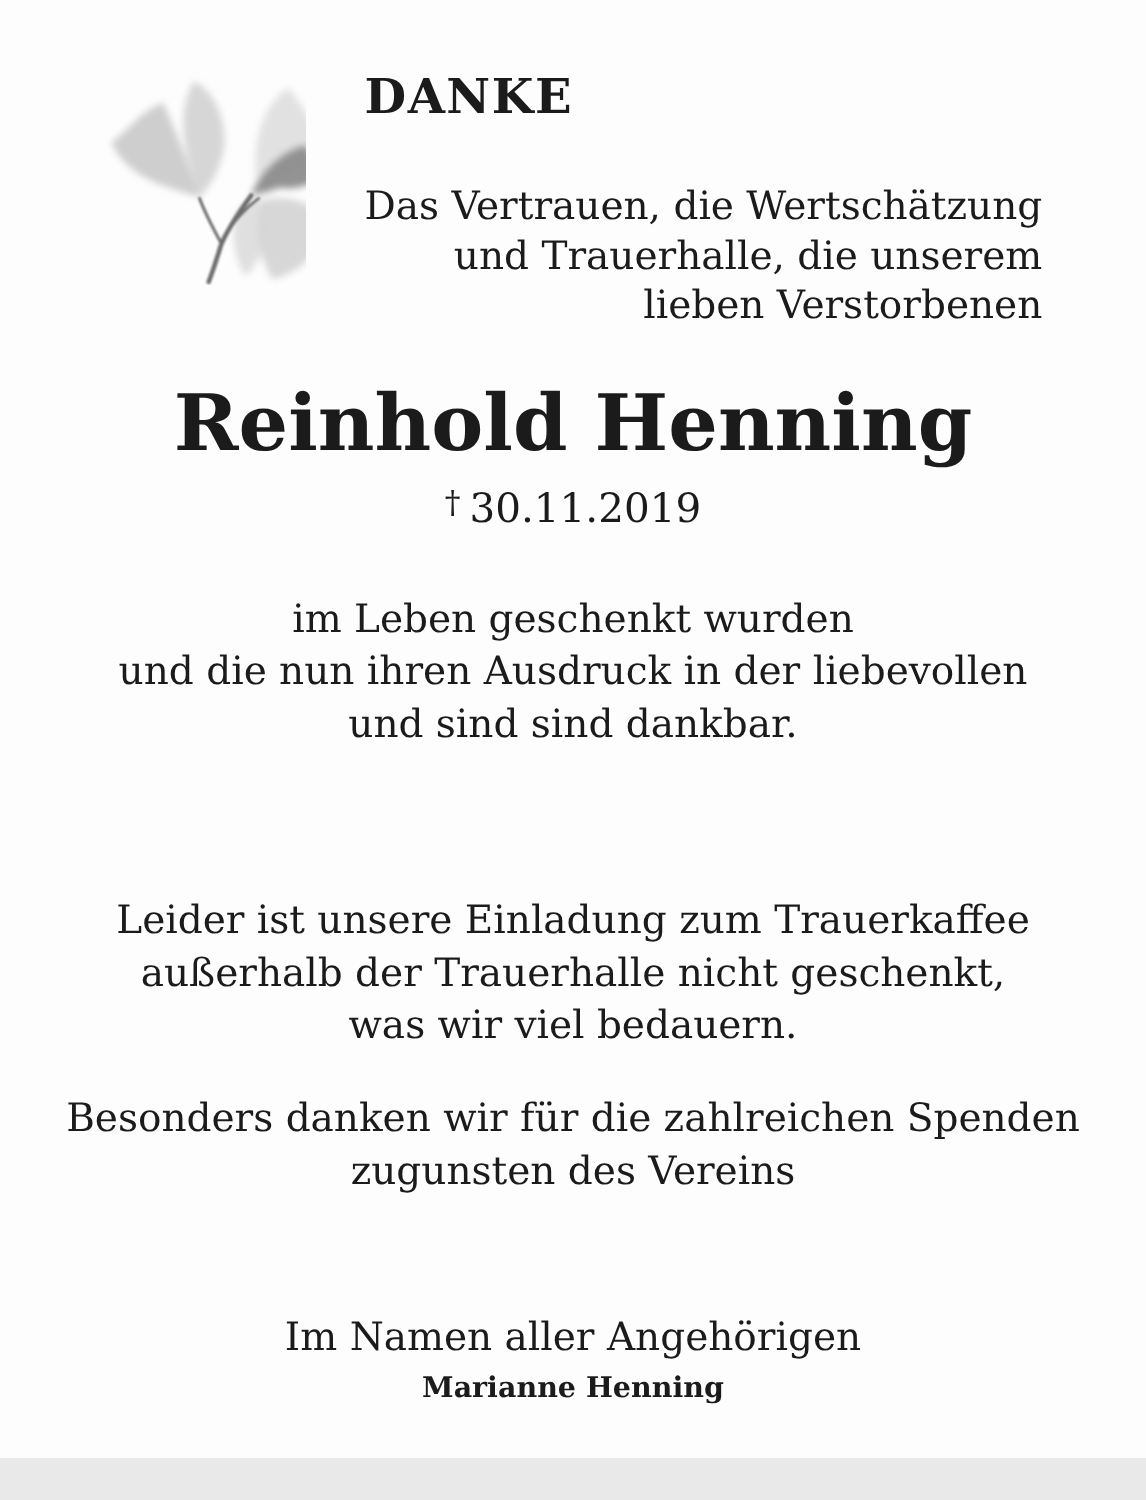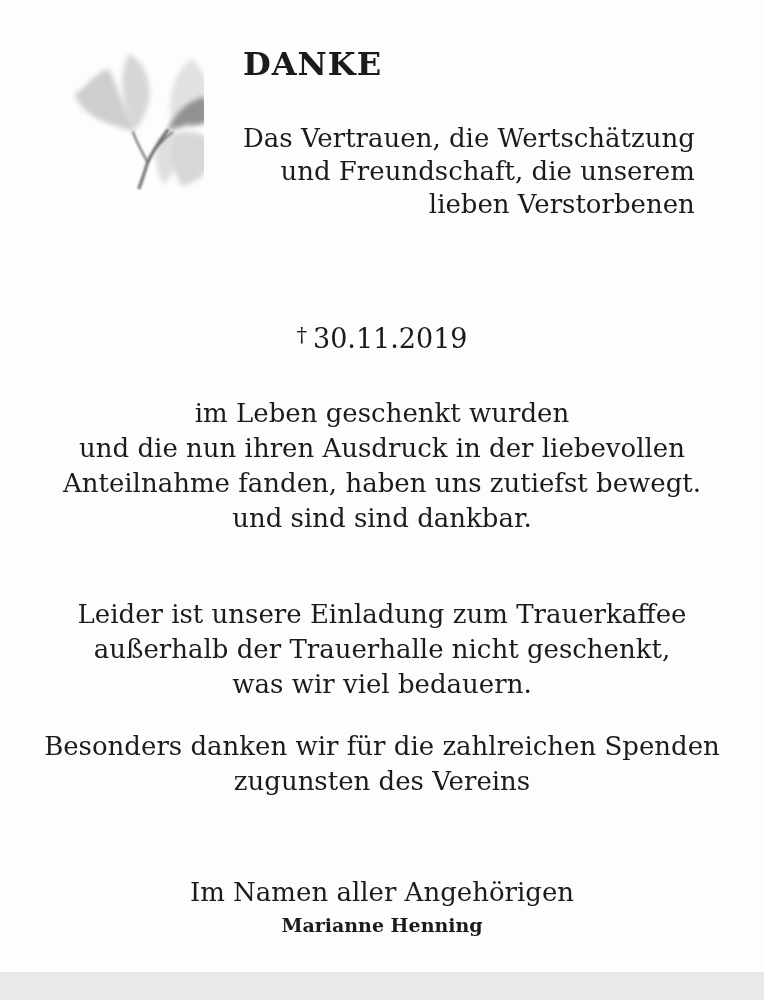--- a/index.html
+++ b/index.html
@@ -101,33 +101,33 @@
       <path stroke-width="3" d="M114,101 C106,112 98,124 94,134 C91,144 89,150 86,158"></path>
       <path stroke-width="2" d="M94,132 C88,121 83,111 80,103"></path>
       <path stroke-width="1.8" d="M96,128 C104,116 112,108 119,103"></path>
     </g>
   </svg>
 
   <div class="danke-title">DANKE</div>
 
   <div class="intro-block">
     <div>Das Vertrauen, die Wertschätzung</div>
-    <div>und Freundschaft, die unserem</div>
+    <div>und Trauerhalle, die unserem</div>
     <div>lieben Verstorbenen</div>
   </div>
 
+  <div class="center-wide deceased-name">Reinhold Henning</div>
 
   <div class="center-wide death-date-line">
     <span class="death-symbol">†</span><span>30.11.2019</span>
   </div>
 
   <div class="center-wide para para-thanks">
     <div>im Leben geschenkt wurden</div>
     <div>und die nun ihren Ausdruck in der liebevollen</div>
-    <div>Anteilnahme fanden, haben uns zutiefst bewegt.</div>
     <div>und sind sind dankbar.</div>
   </div>
 
   <div class="center-wide para para-apology">
     <div>Leider ist unsere Einladung zum Trauerkaffee</div>
     <div>außerhalb der Trauerhalle nicht geschenkt,</div>
     <div>was wir viel bedauern.</div>
   </div>
 
   <div class="center-wide para para-donation">

